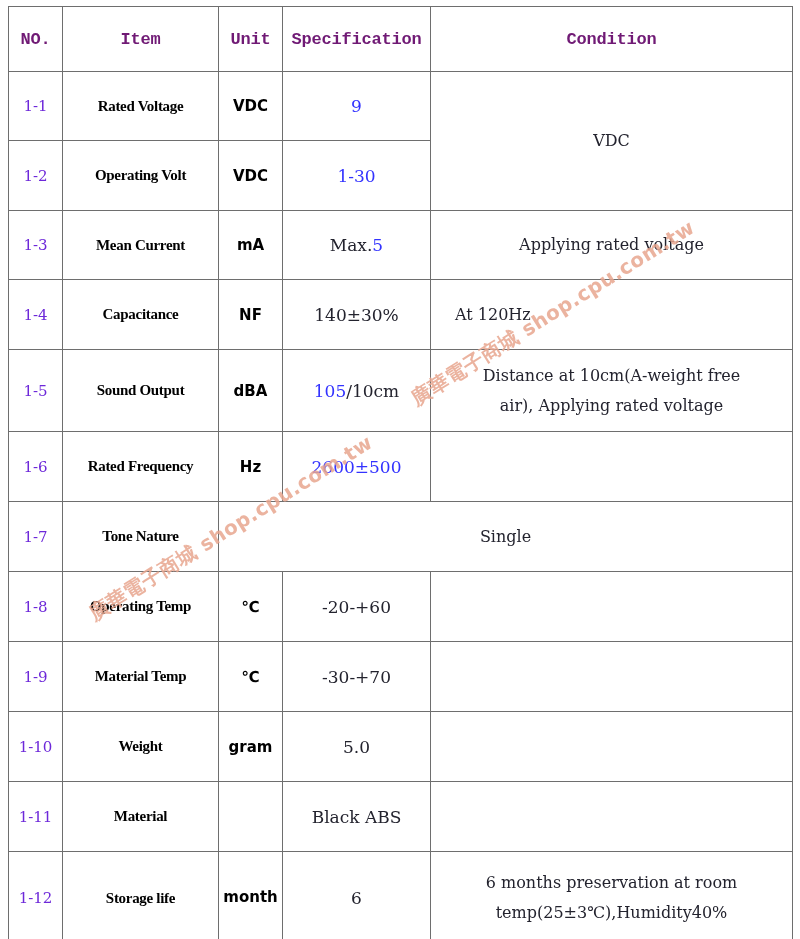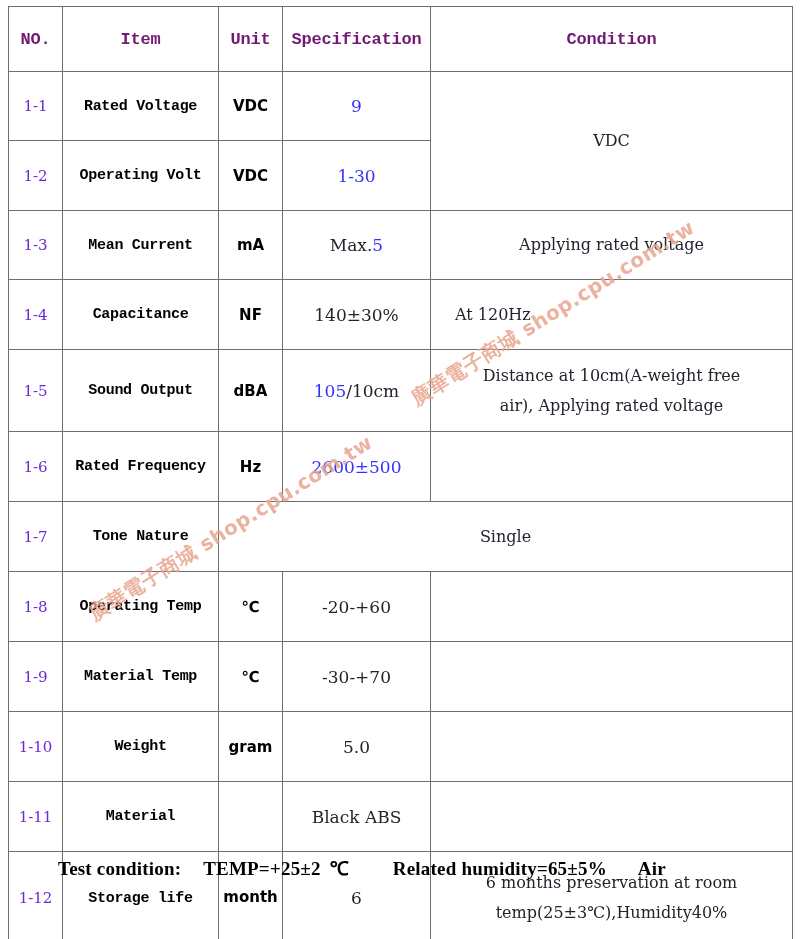--- a/index.html
+++ b/index.html
@@ -75,21 +75,21 @@
     color: #701a75;
     height: 64px;
     letter-spacing: -.2px;
   }
   td.no {
     font-family: "DejaVu Serif", serif;
     font-size: 15px;
     color: #6d28d9;
   }
   td.item {
-    font-family: Liberation Mono, monospace;
+    font-family: Liberation Serif, serif;
     font-weight: bold;
     font-size: 15px;
     color: #000;
     letter-spacing: -.3px;
   }
   td.unit {
     font-family: "DejaVu Sans", sans-serif;
     font-weight: bold;
     font-size: 15px;
     color: #000;
@@ -266,18 +266,15 @@
         <td class="cond">
           <div>6 months preservation at room</div>
           <div>temp(25±3℃),Humidity40%</div>
         </td>
       </tr>
 
     </tbody>
   </table>
 
   <div class="footer">
-    <div class="line1">
-      <span>Test  condition:</span><span class="sp-wide"></span><span>TEMP=+25±2</span><span class="sp"></span><span>℃</span><span class="sp-wide"></span><span class="sp-wide"></span><span>Related  humidity=65±5%</span><span class="sp-wide"></span><span class="sp"></span><span>Air</span>
-    </div>
   </div>
 
 </div>
 
 </body></html>

